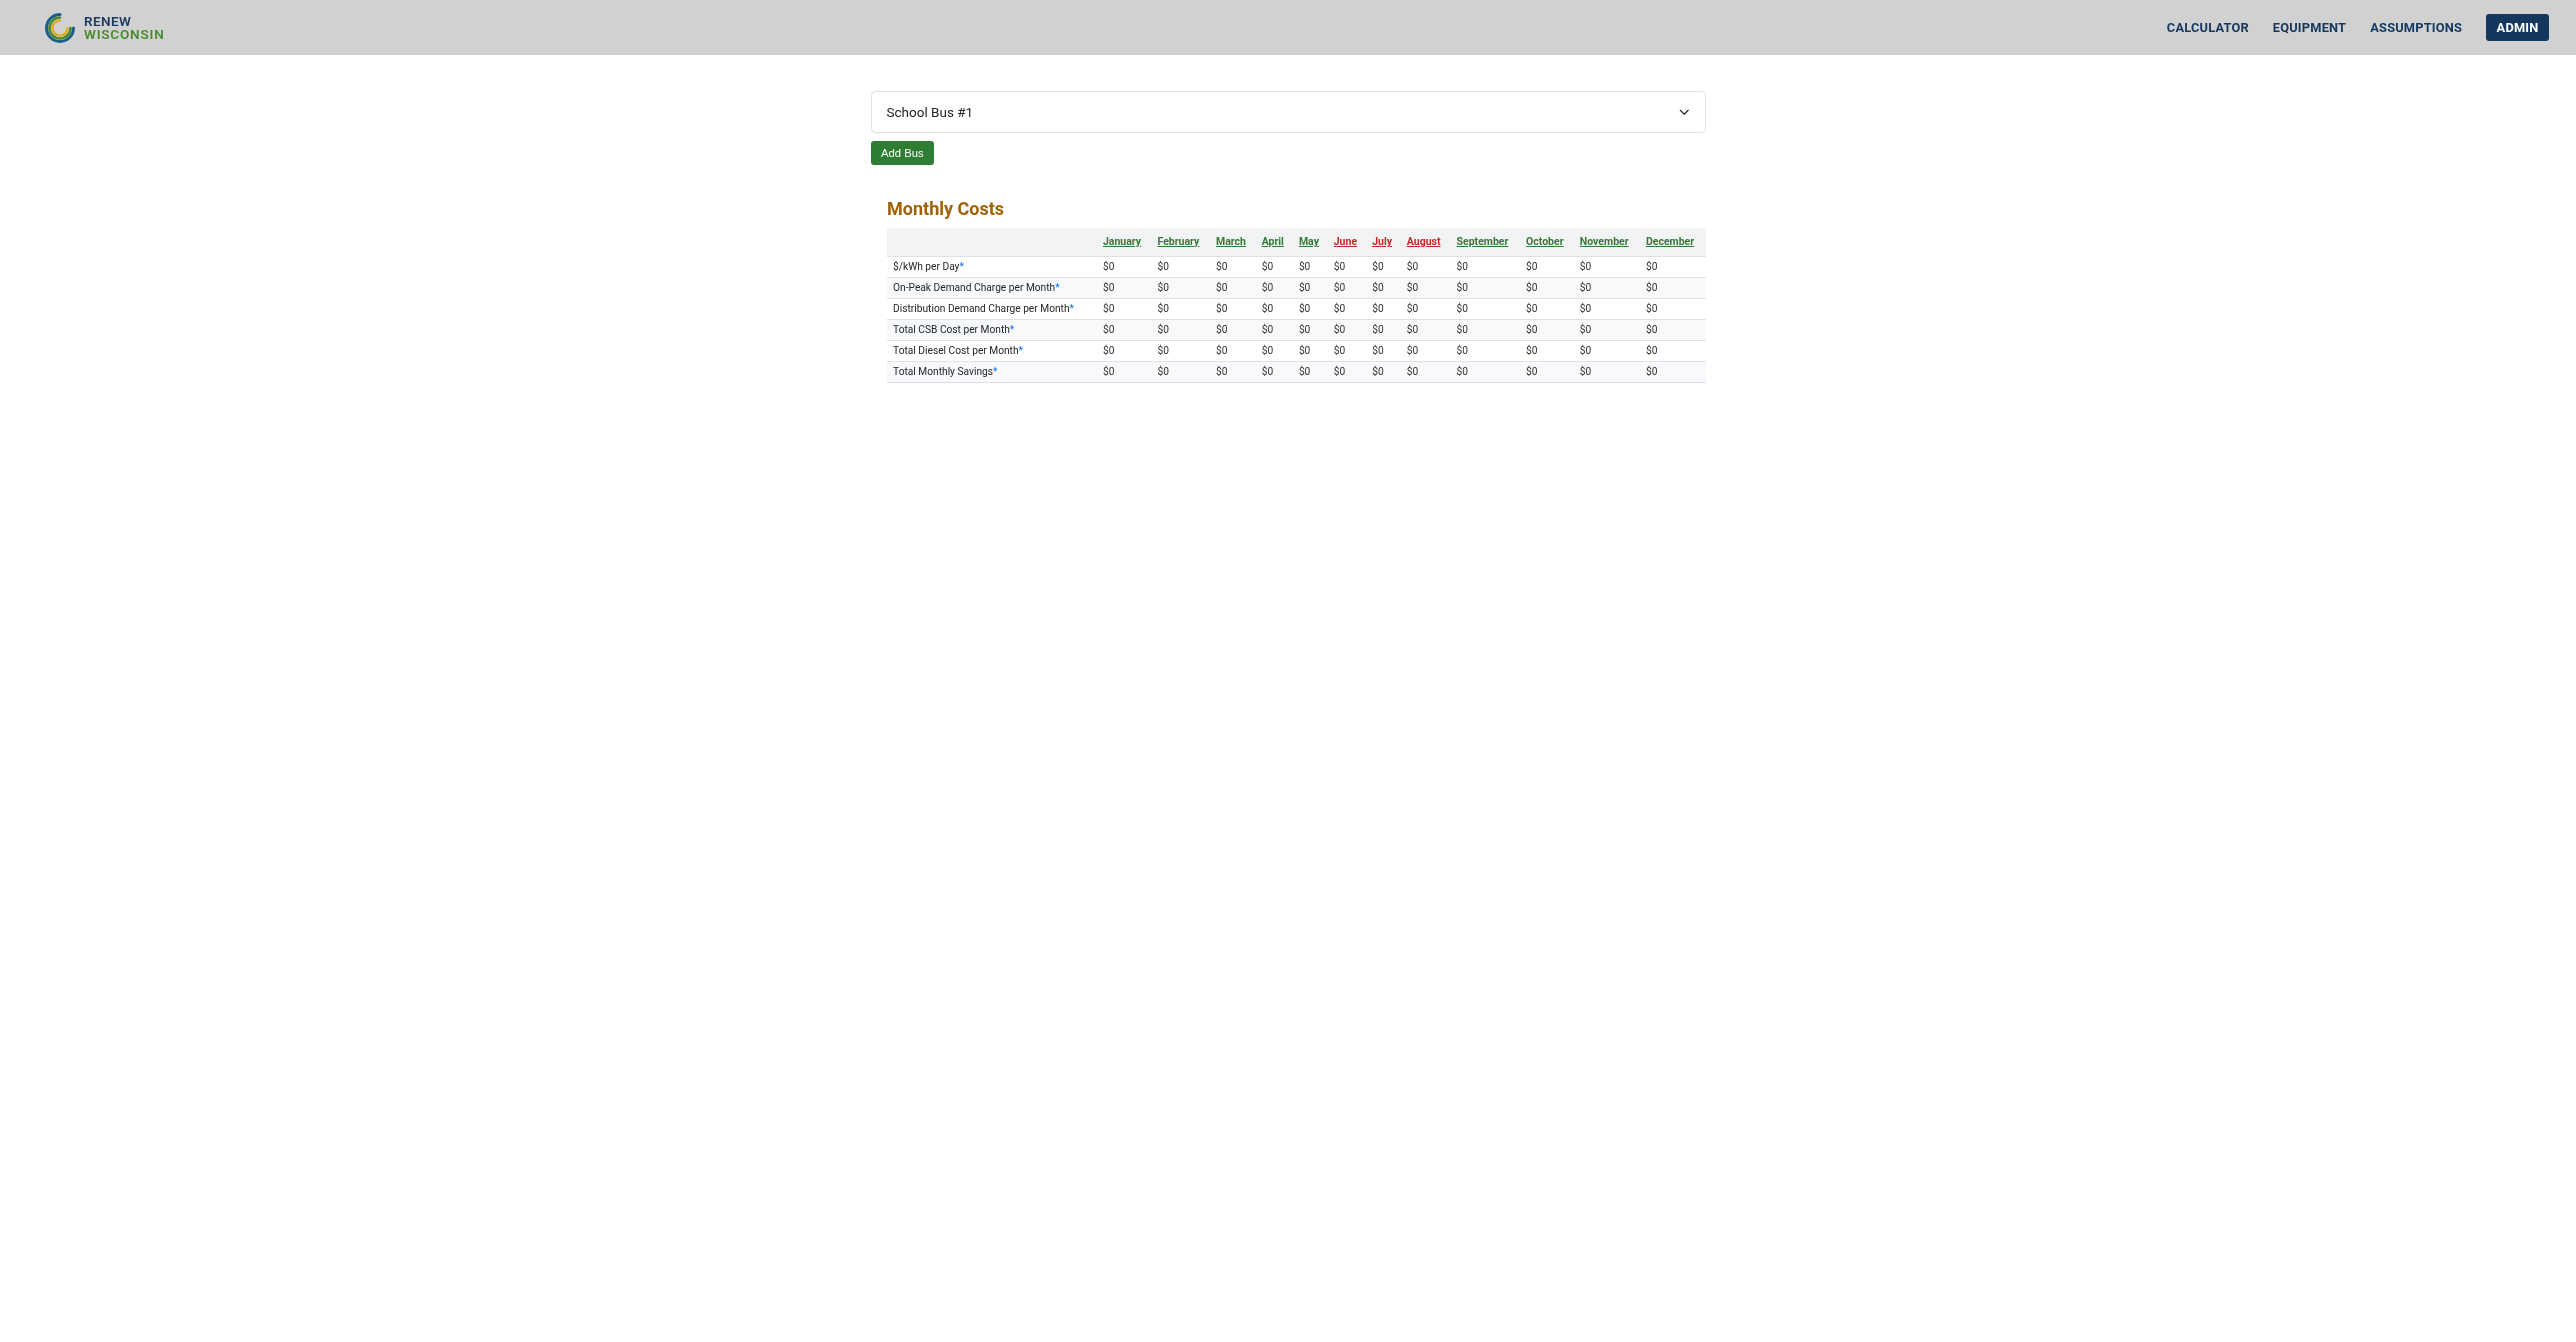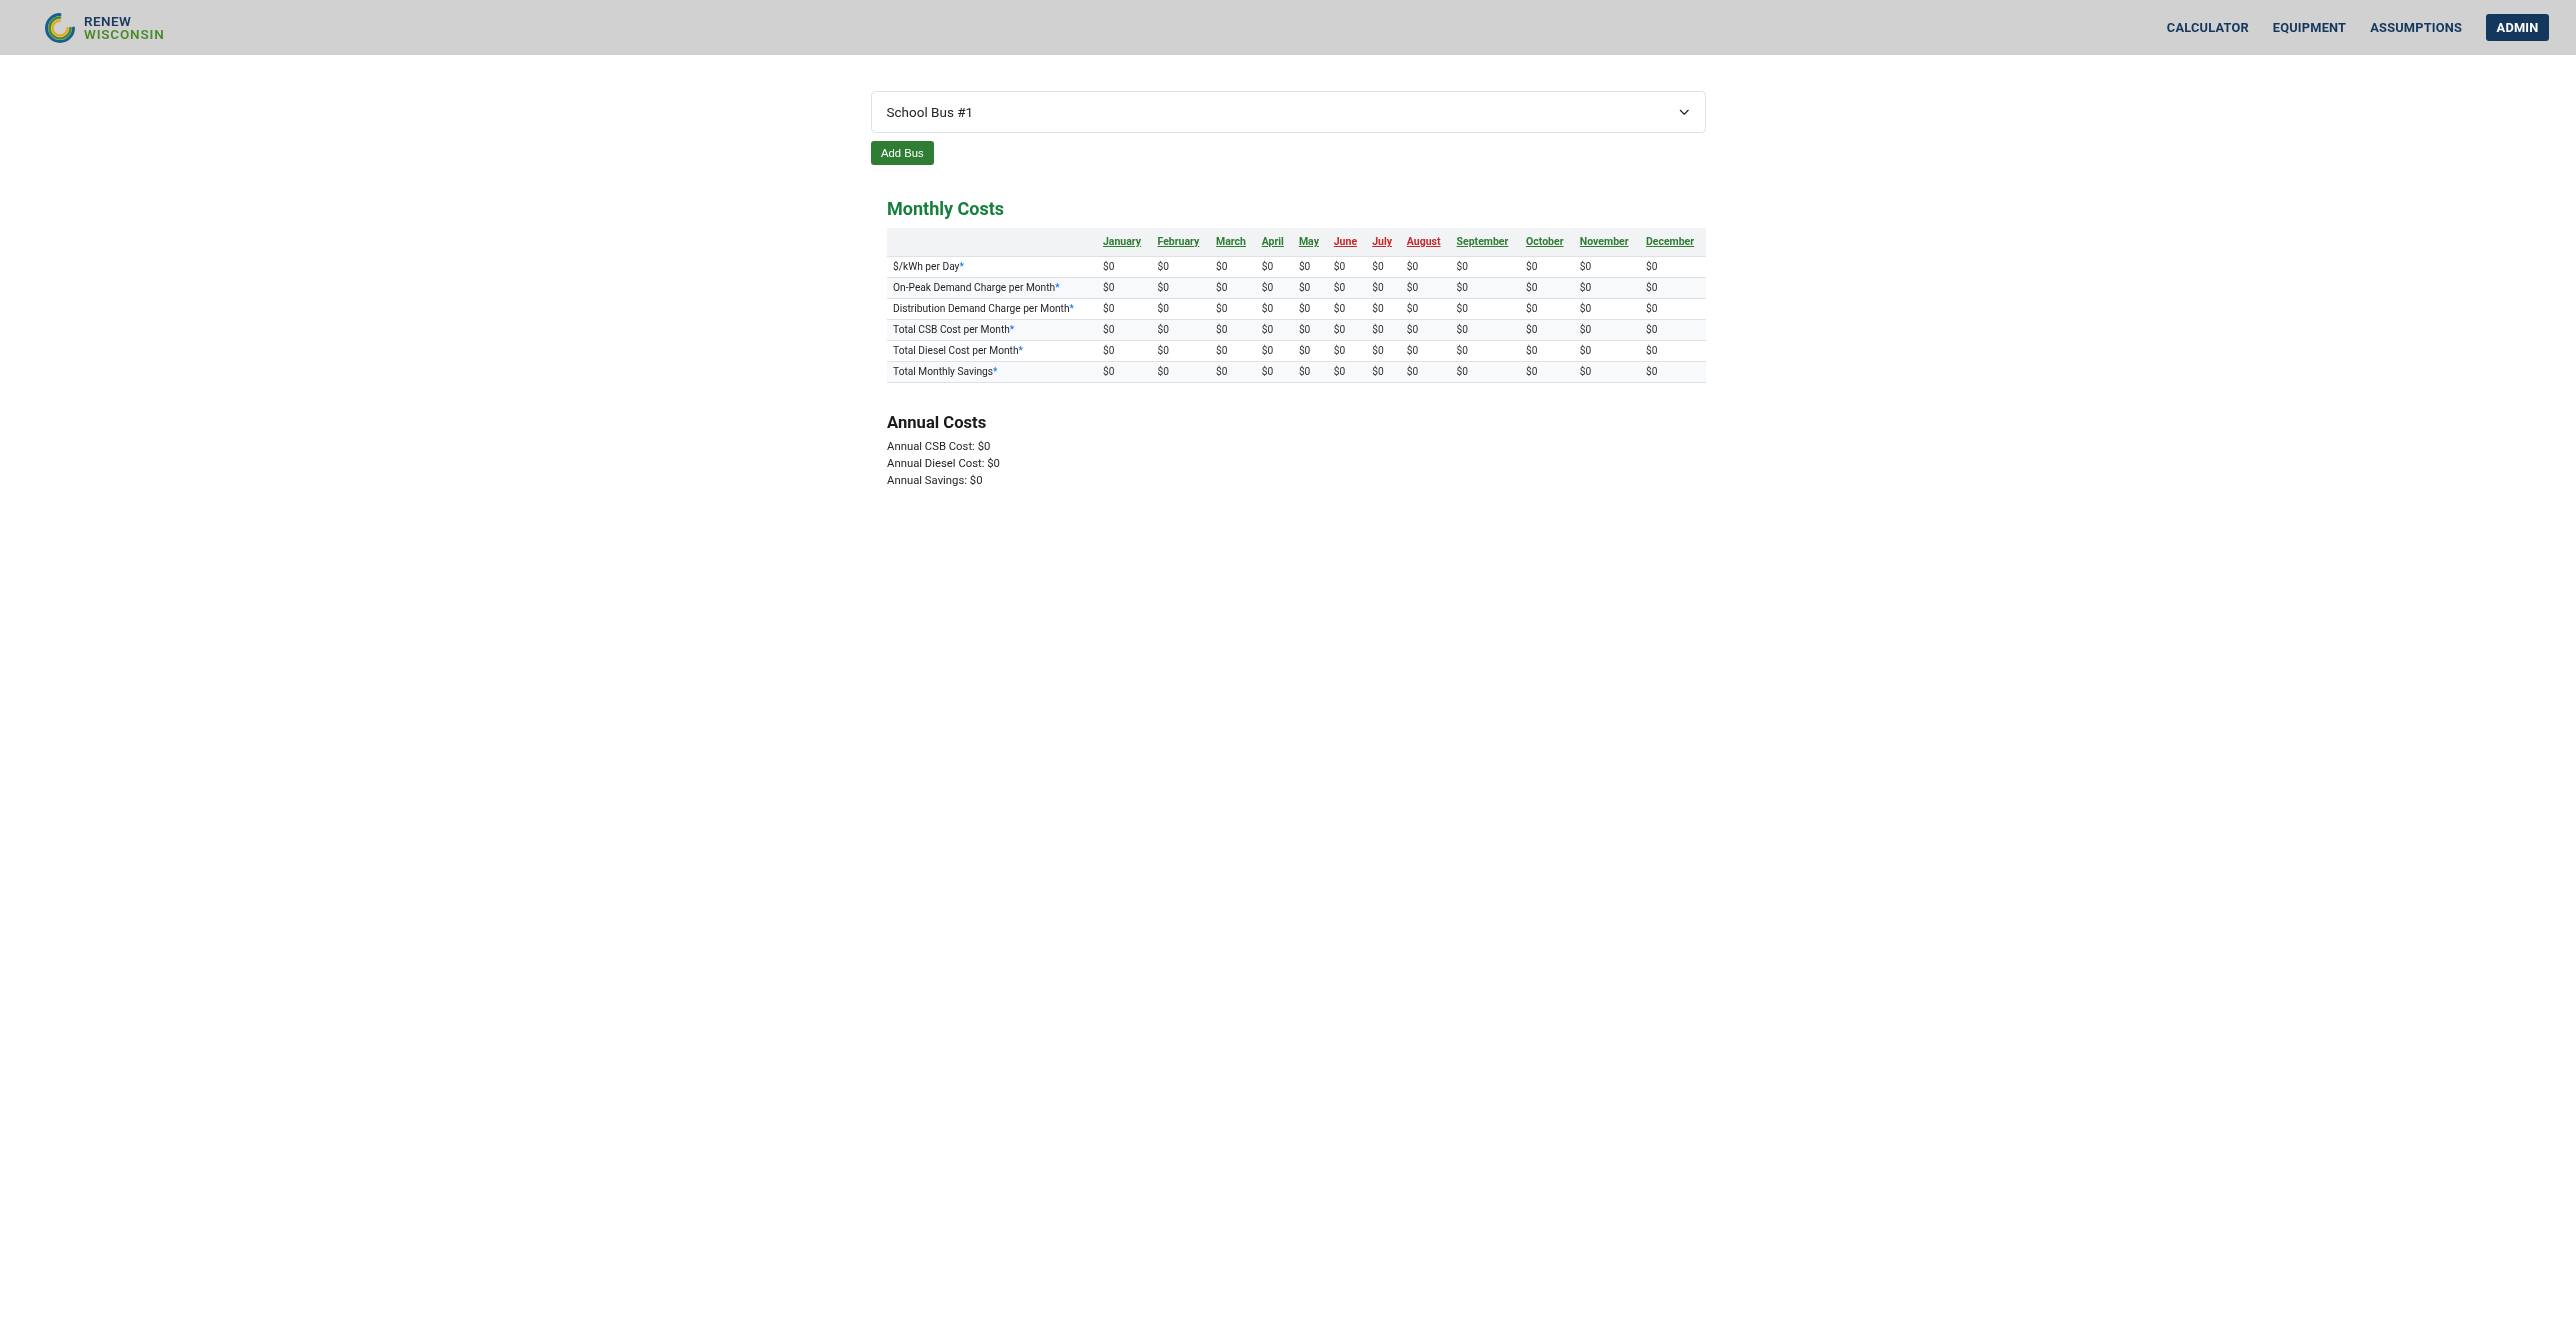--- a/index.html
+++ b/index.html
@@ -114,21 +114,21 @@
       border: none;
       padding: 6px 10.5px;
       font-size: 11.3px;
       border-radius: 3px;
       cursor: pointer;
     }
     
     .section-title {
       font-size: 18px;
       font-weight: 700;
-      color: #15803d;
+      color: #a16207;
       margin-top: 33px;
       margin-bottom: 9px;
       margin-left: 16.6px;
     }
     
     .table-wrapper {
       margin-left: 16.6px;
       overflow-x: auto;
       position: relative;
     }
@@ -346,27 +346,15 @@
             <td>$0</td>
             <td>$0</td>
             <td>$0</td>
             <td>$0</td>
             <td>$0</td>
           </tr>
         </tbody>
     </table>
   </div>
 
-  <div class="annual-section">
-    <h2 class="annual-title">Annual Costs</h2>
-    <div class="annual-line">
-      <span>Annual CSB Cost: </span><span>$0</span>
-    </div>
-    <div class="annual-line">
-      <span>Annual Diesel Cost: </span><span>$0</span>
-    </div>
-    <div class="annual-line">
-      <span>Annual Savings: </span><span>$0</span>
-    </div>
-  </div>
 
 </main>
 
 
 </body></html>

